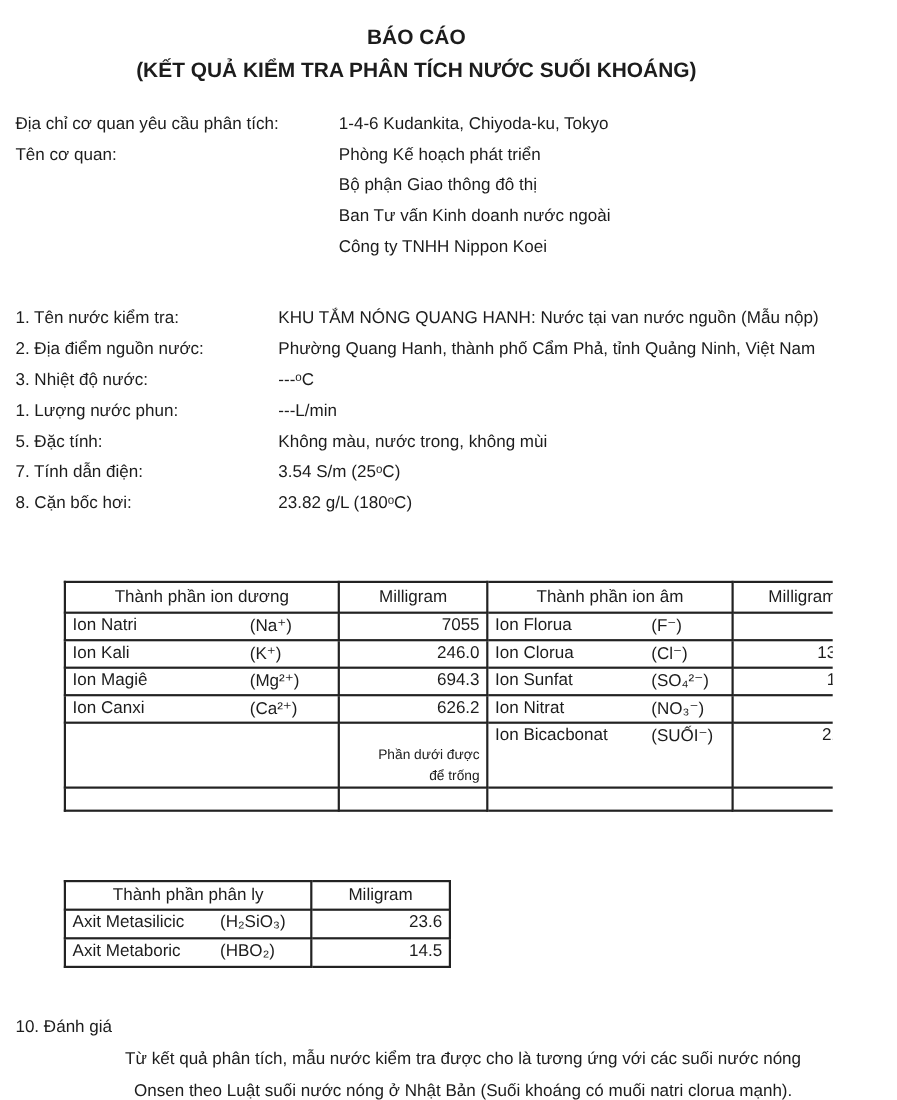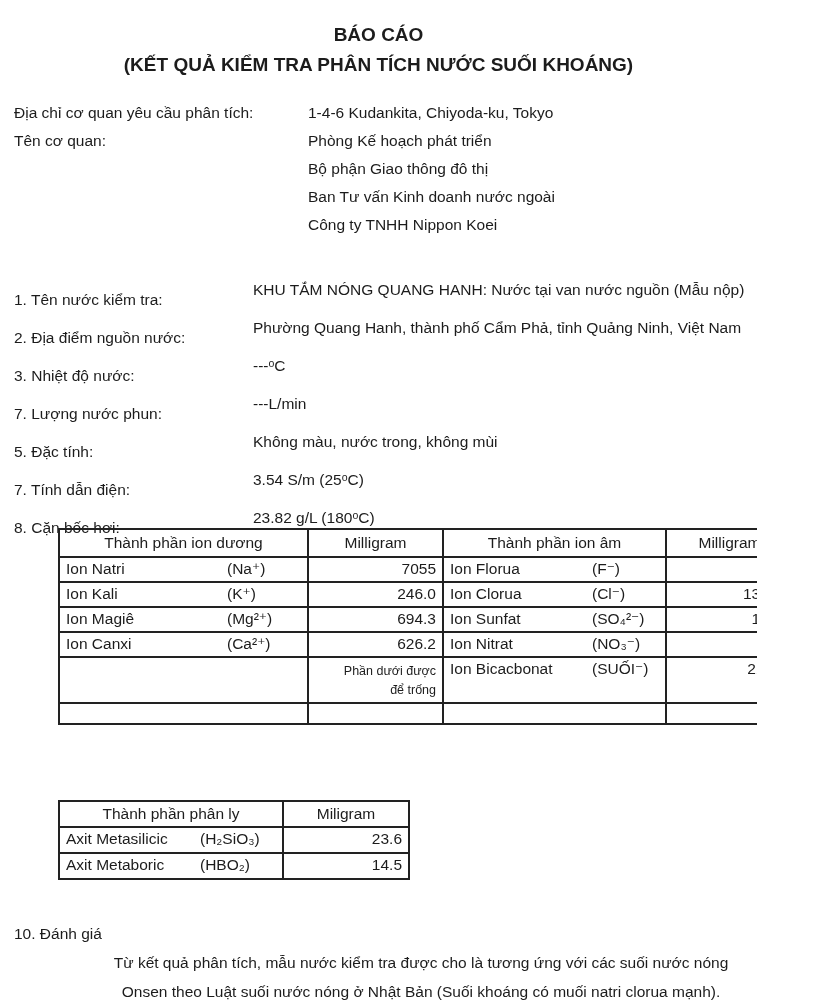--- a/index.html
+++ b/index.html
@@ -10,34 +10,34 @@
     color:#1c1c1c; font-size:15.5px; overflow:hidden;
   }
   .title-block { position:absolute; top:20px; left:0; width:100%; text-align:center;
     font-weight:bold; font-size:19px; line-height:30px; white-space:nowrap; }
   .requester { position:absolute; top:99px; left:14px; width:795px; line-height:28px; }
   .req-row { display:flex; }
   .req-label { flex:0 0 294px; white-space:nowrap; }
   .req-value, .req-values div { white-space:nowrap; }
   .items { position:absolute; top:276px; left:14px; width:800px; line-height:28px; }
   .item-row { display:flex; }
-  .item-label { flex:0 0 239px; white-space:nowrap;margin-top:10px; }
+  .item-label { flex:0 0 239px; white-space:nowrap; }
   .item-value { white-space:nowrap; }
   .item9 { white-space:nowrap; }
 
   table { border-collapse:collapse; table-layout:fixed;border-radius:20px; }
   td, th { border:2px solid #222222; padding:2px 6px 0 6px; vertical-align:top;
     font-weight:normal; font-size:15.5px; overflow:hidden; }
   th { text-align:center; vertical-align:middle; padding-top:0; }
   td.name-cell { position:relative; text-align:left; white-space:nowrap; }
   td.mg-cell { text-align:right; }
   .formula { position:absolute; top:2px; left:167px; }
   .formula-a { left:148px; }
   .formula-d { left:140px; }
-  td.note { font-size:12.5px; line-height:1.5; white-space:pre-line; padding-top:4px; }
+  td.note { font-size:12.5px; line-height:1.5; white-space:pre-line; padding-top:19px; }
 
   .ion-table { position:absolute; top:528px; left:58px; width:734px; }
   tr.h-head { height:28px; }
   tr.h-data { height:25px; }
   tr.h-tall { height:46px; }
   tr.h-end  { height:21px; }
 
   .dis-table { position:absolute; top:800px; left:58px; width:350px; }
   .dis-table tr { height:26px; }
 
@@ -78,21 +78,21 @@
     </div>
     <div class="item-row">
       <div class="item-label">2. Địa điểm nguồn nước:</div>
       <div class="item-value">Phường Quang Hanh, thành phố Cẩm Phả, tỉnh Quảng Ninh, Việt Nam</div>
     </div>
     <div class="item-row">
       <div class="item-label">3. Nhiệt độ nước:</div>
       <div class="item-value">---ᵒC</div>
     </div>
     <div class="item-row">
-      <div class="item-label">7. Lượng nước phun:</div>
+      <div class="item-label">1. Lượng nước phun:</div>
       <div class="item-value">---L/min</div>
     </div>
     <div class="item-row">
       <div class="item-label">5. Đặc tính:</div>
       <div class="item-value">Không màu, nước trong, không mùi</div>
     </div>
     <div class="item-row">
       <div class="item-label">7. Tính dẫn điện:</div>
       <div class="item-value">3.54 S/m (25ᵒC)</div>
     </div>

